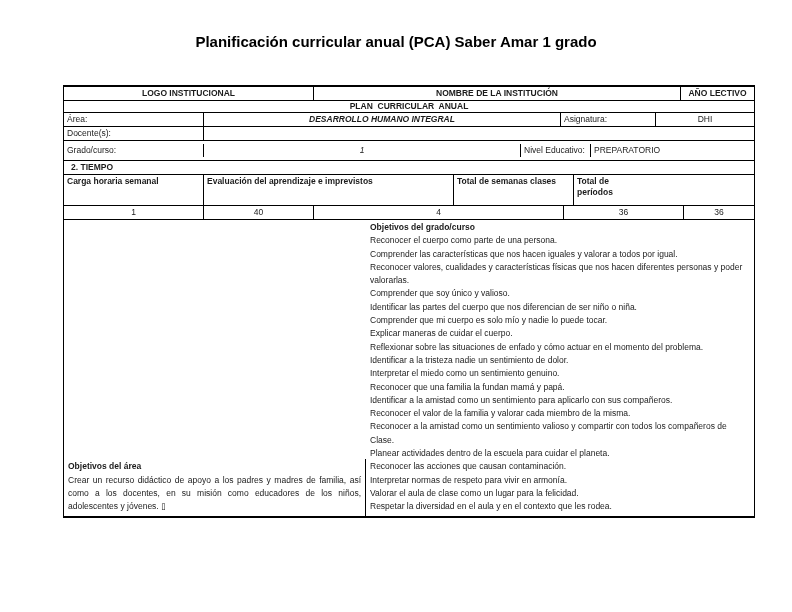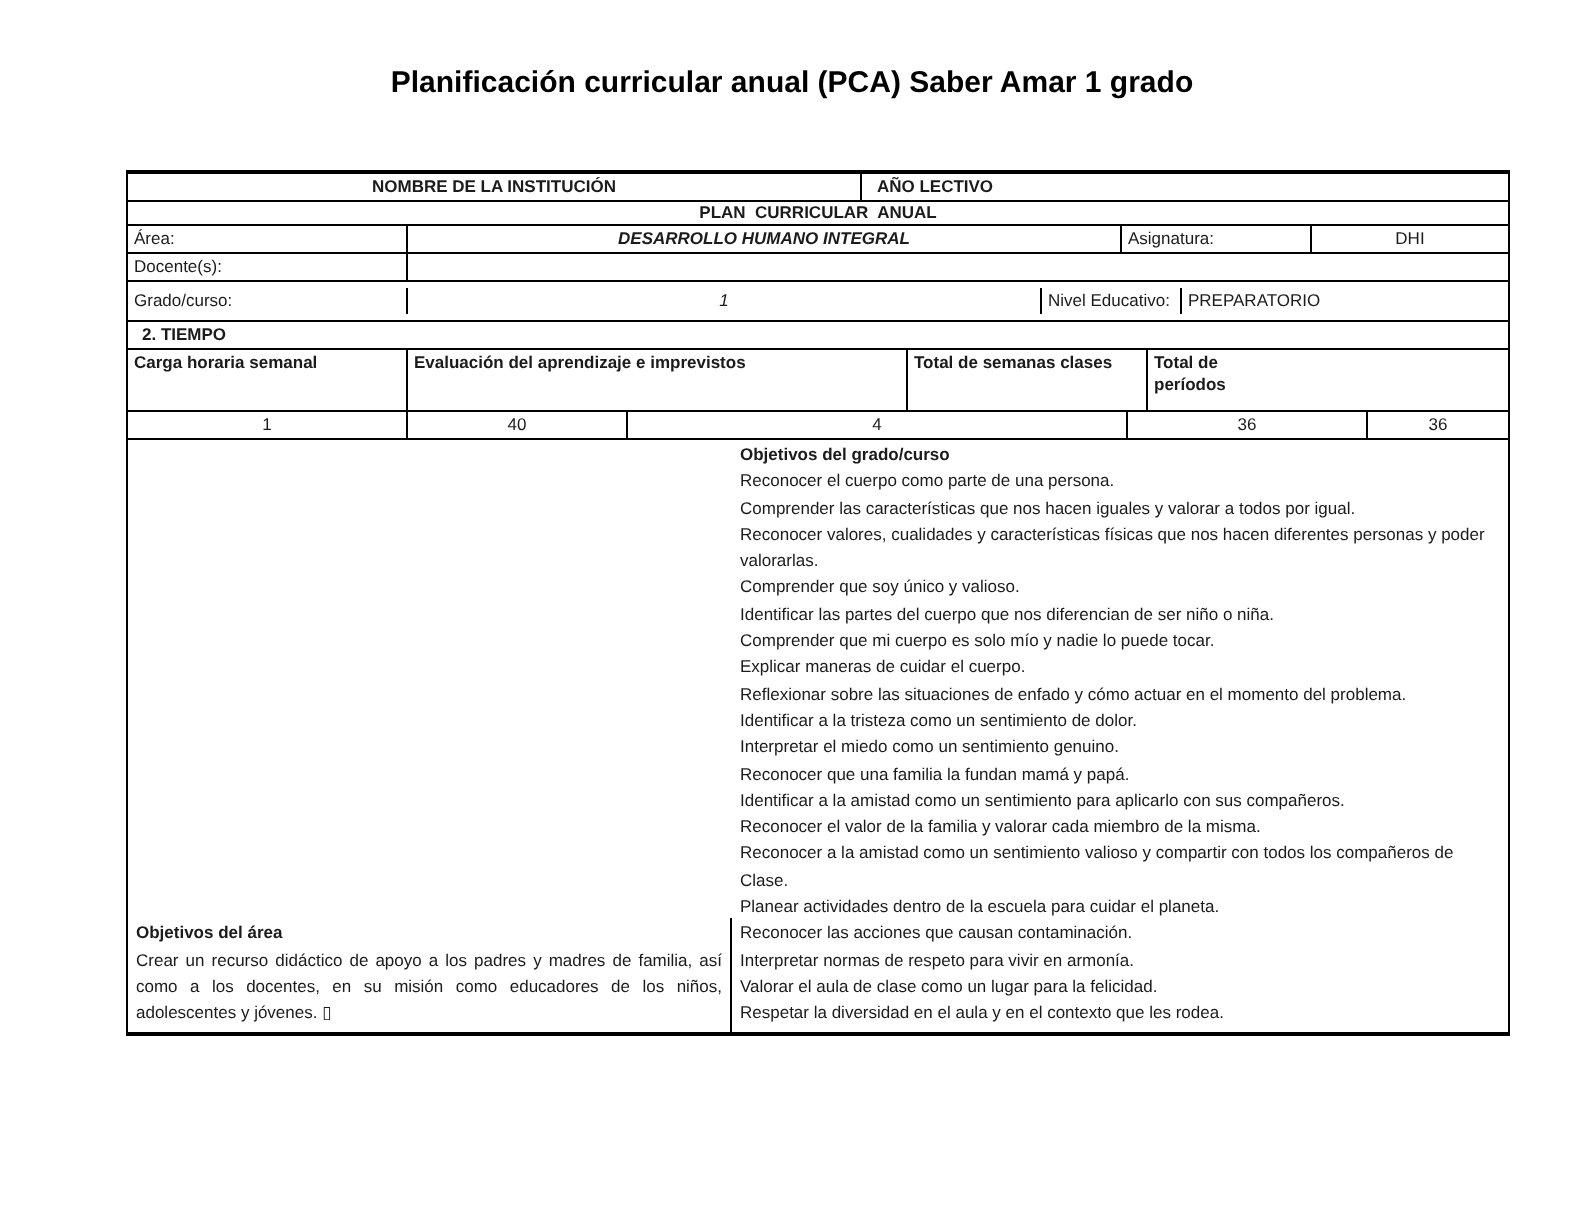--- a/index.html
+++ b/index.html
@@ -50,20 +50,21 @@
   .obj-item{white-space:normal;}
 </style>
 </head>
 <body>
 
 <div class="page-title" style="color: #000000;">Planificación curricular anual (PCA) Saber Amar 1 grado</div>
 
 <div class="doc-table">
 
   <div class="row h13">
+    <div class="cell c-center bold" style="width:250px">LOGO INSTITUCIONAL</div>
     <div class="cell c-center bold" style="width:367px">NOMBRE DE LA INSTITUCIÓN</div>
     <div class="cell c-center bold" style="width:73px">AÑO LECTIVO</div>
   </div>
 
   <div class="row h11">
     <div class="cell c-center bold pre" style="width:690px">PLAN  CURRICULAR  ANUAL</div>
   </div>
 
 
   <div class="row h13">
@@ -113,21 +114,21 @@
       <div class="obj-title">Objetivos del grado/curso</div>
       <div>
           <div class="obj-item">Reconocer el cuerpo como parte de una persona.</div>
           <div class="obj-item">Comprender las características que nos hacen iguales y valorar a todos por igual.</div>
           <div class="obj-item">Reconocer valores, cualidades y características físicas que nos hacen diferentes personas y poder valorarlas.</div>
           <div class="obj-item">Comprender que soy único y valioso.</div>
           <div class="obj-item">Identificar las partes del cuerpo que nos diferencian de ser niño o niña.</div>
           <div class="obj-item">Comprender que mi cuerpo es solo mío y nadie lo puede tocar.</div>
           <div class="obj-item">Explicar maneras de cuidar el cuerpo.</div>
           <div class="obj-item">Reflexionar sobre las situaciones de enfado y cómo actuar en el momento del problema.</div>
-          <div class="obj-item">Identificar a la tristeza como un sentimiento de dolor.</div>
+          <div class="obj-item">Identificar a la tristeza nadie un sentimiento de dolor.</div>
           <div class="obj-item">Interpretar el miedo como un sentimiento genuino.</div>
           <div class="obj-item">Reconocer que una familia la fundan mamá y papá.</div>
           <div class="obj-item">Identificar a la amistad como un sentimiento para aplicarlo con sus compañeros.</div>
           <div class="obj-item">Reconocer el valor de la familia y valorar cada miembro de la misma.</div>
           <div class="obj-item">Reconocer a la amistad como un sentimiento valioso y compartir con todos los compañeros de Clase.</div>
           <div class="obj-item">Planear actividades dentro de la escuela para cuidar el planeta.</div>
           <div class="obj-item">Reconocer las acciones que causan contaminación.</div>
           <div class="obj-item">Interpretar normas de respeto para vivir en armonía.</div>
           <div class="obj-item">Valorar el aula de clase como un lugar para la felicidad.</div>
           <div class="obj-item">Respetar la diversidad en el aula y en el contexto que les rodea.</div>

